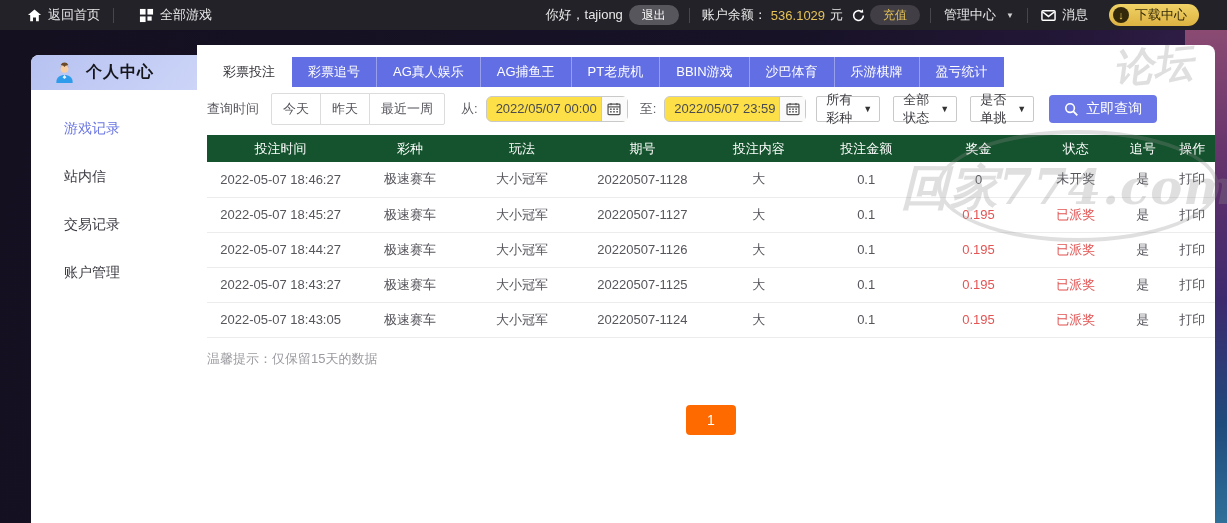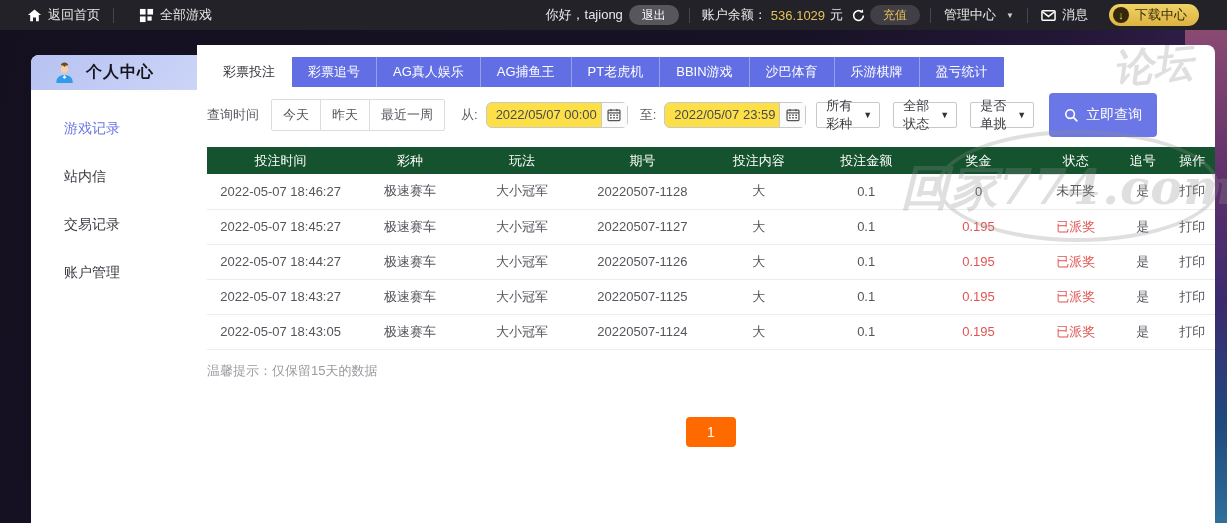--- a/index.html
+++ b/index.html
@@ -63,21 +63,21 @@
   .qbtn:last-child { border-radius:0 2px 2px 0; }
   .dlab { margin:0 8px 0 2px; }
   .dinput { display:flex; height:26px; border:1px solid #c9c9c9; border-radius:6px; background:#fde047; margin-right:10px; }
   .dval { width:114px; line-height:24px; padding-left:9px; color:#4a4a50; font-size:13px; }
   .calbtn { width:26px; border-left:1px solid #c9c9c9; background:#fbfbfb; display:flex; align-items:center;
             justify-content:center; cursor:pointer; }
   .sel { width:64px; height:26px; border:1px solid #c9c9c9; border-radius:2px; background:#fff; display:flex;
          align-items:center; justify-content:space-between; padding:0 7px 0 9px; margin-right:13px; cursor:pointer;
          color:#3c3c42; font-size:13px; }
   .sel .sel-caret { font-size:9px; color:#333; }
-  .search-btn { height:44px; padding:0 15px; background:#6b77e6; border:none; border-radius:4px; color:#fff;
+  .search-btn { height:28px; padding:0 15px; background:#6b77e6; border:none; border-radius:4px; color:#fff;
                 font-size:14px; display:flex; align-items:center; gap:7px; cursor:pointer; margin-left:2px;
                 font-family:"Liberation Sans",sans-serif; }
 
   
   table { width:100%; border-collapse:collapse; table-layout:fixed; margin-top:10px; }
   thead th { background:#14532d; color:#fff; font-weight:normal; font-size:13px; height:27px; }
   tbody td { height:35px; text-align:center; font-size:13px; color:#55555c; border-bottom:1px solid #ececec;
              background:#fff; overflow:hidden; white-space:nowrap; }
   td.red { color:#e25554; }
   td.action { cursor:pointer; }

